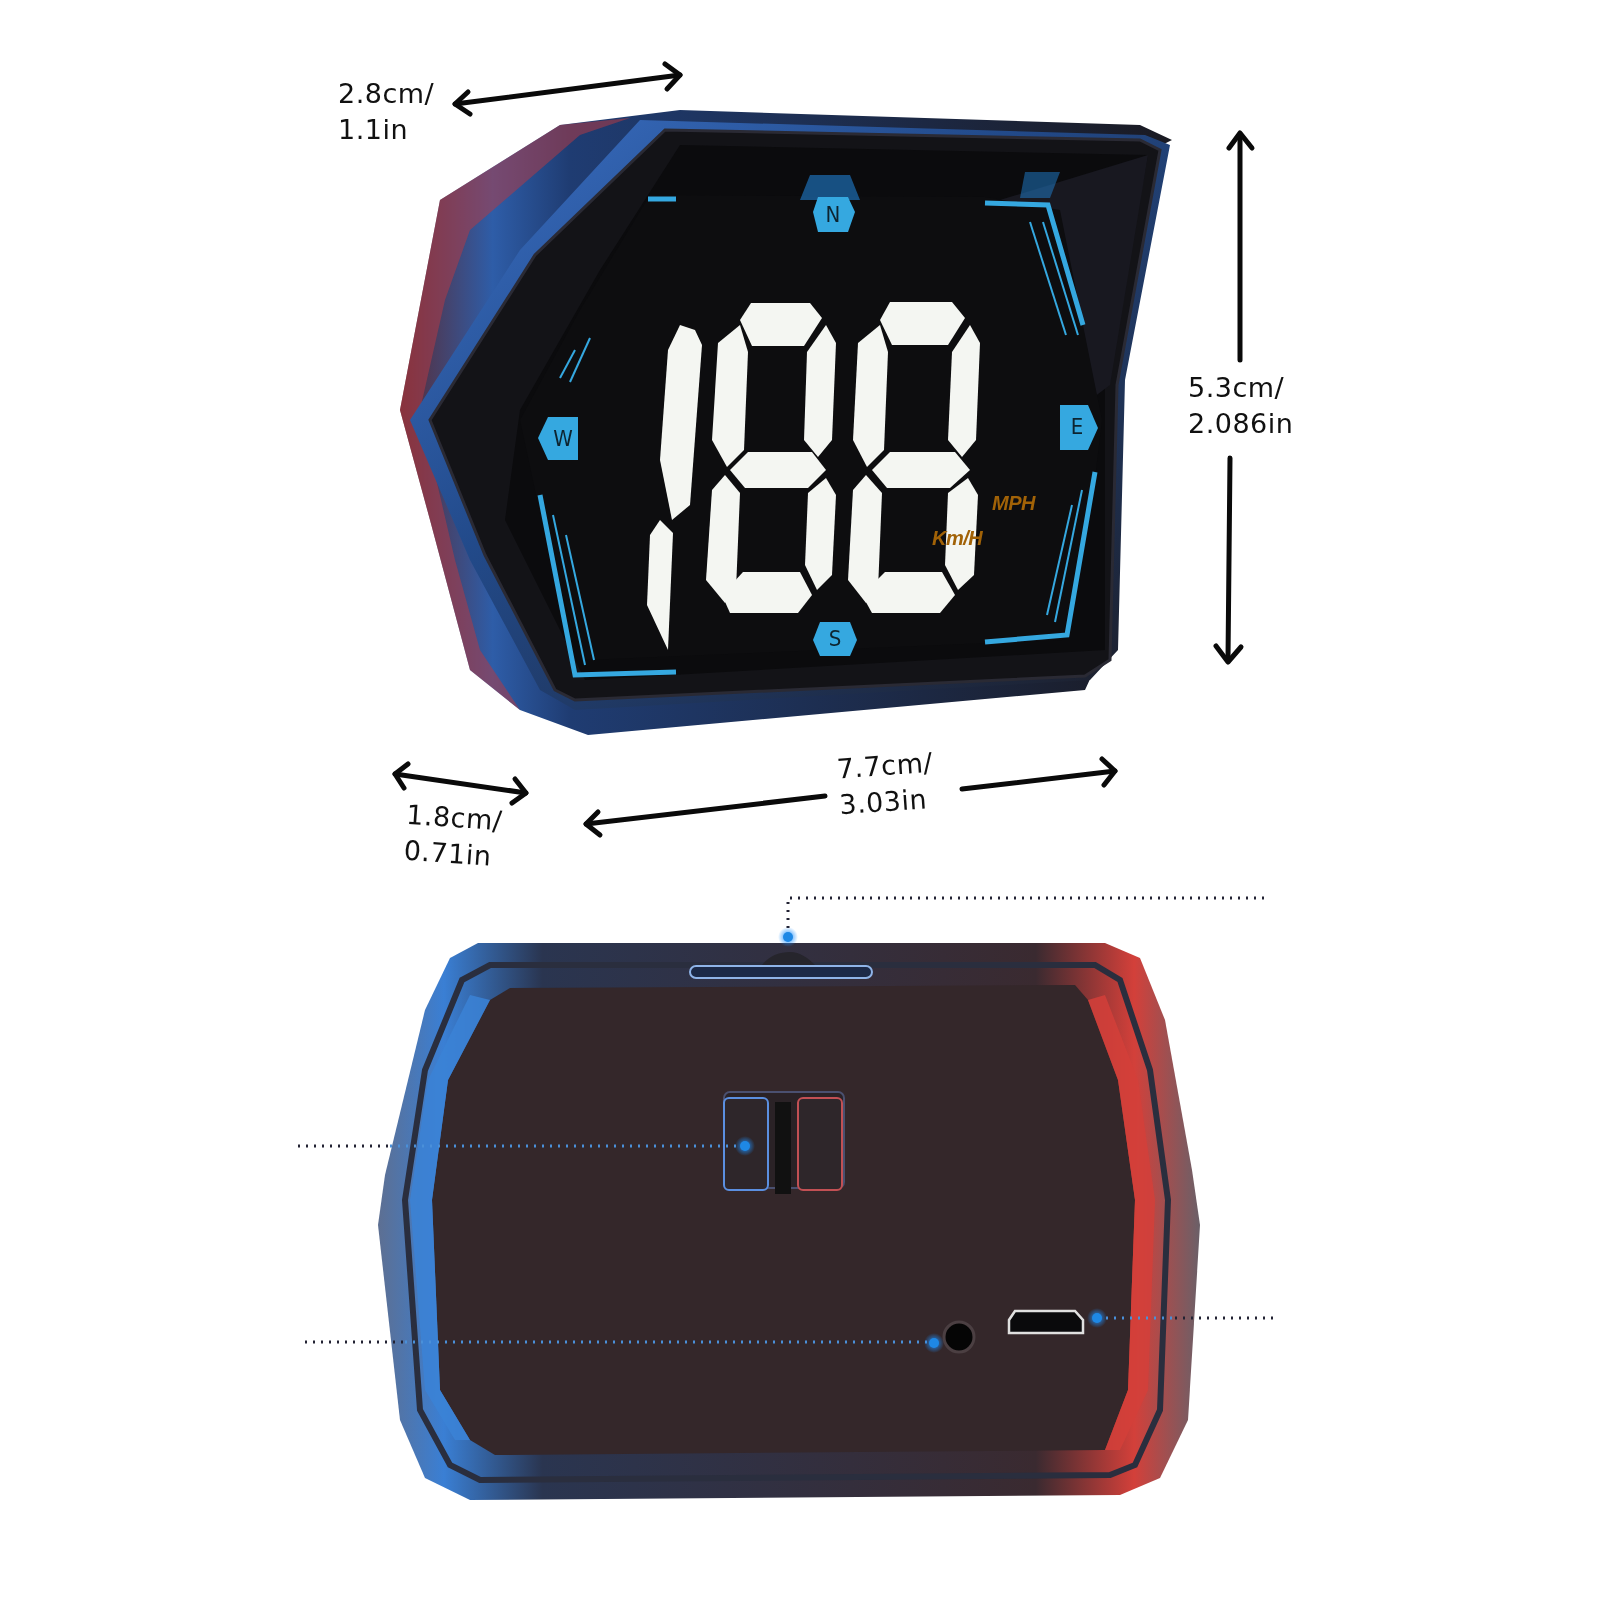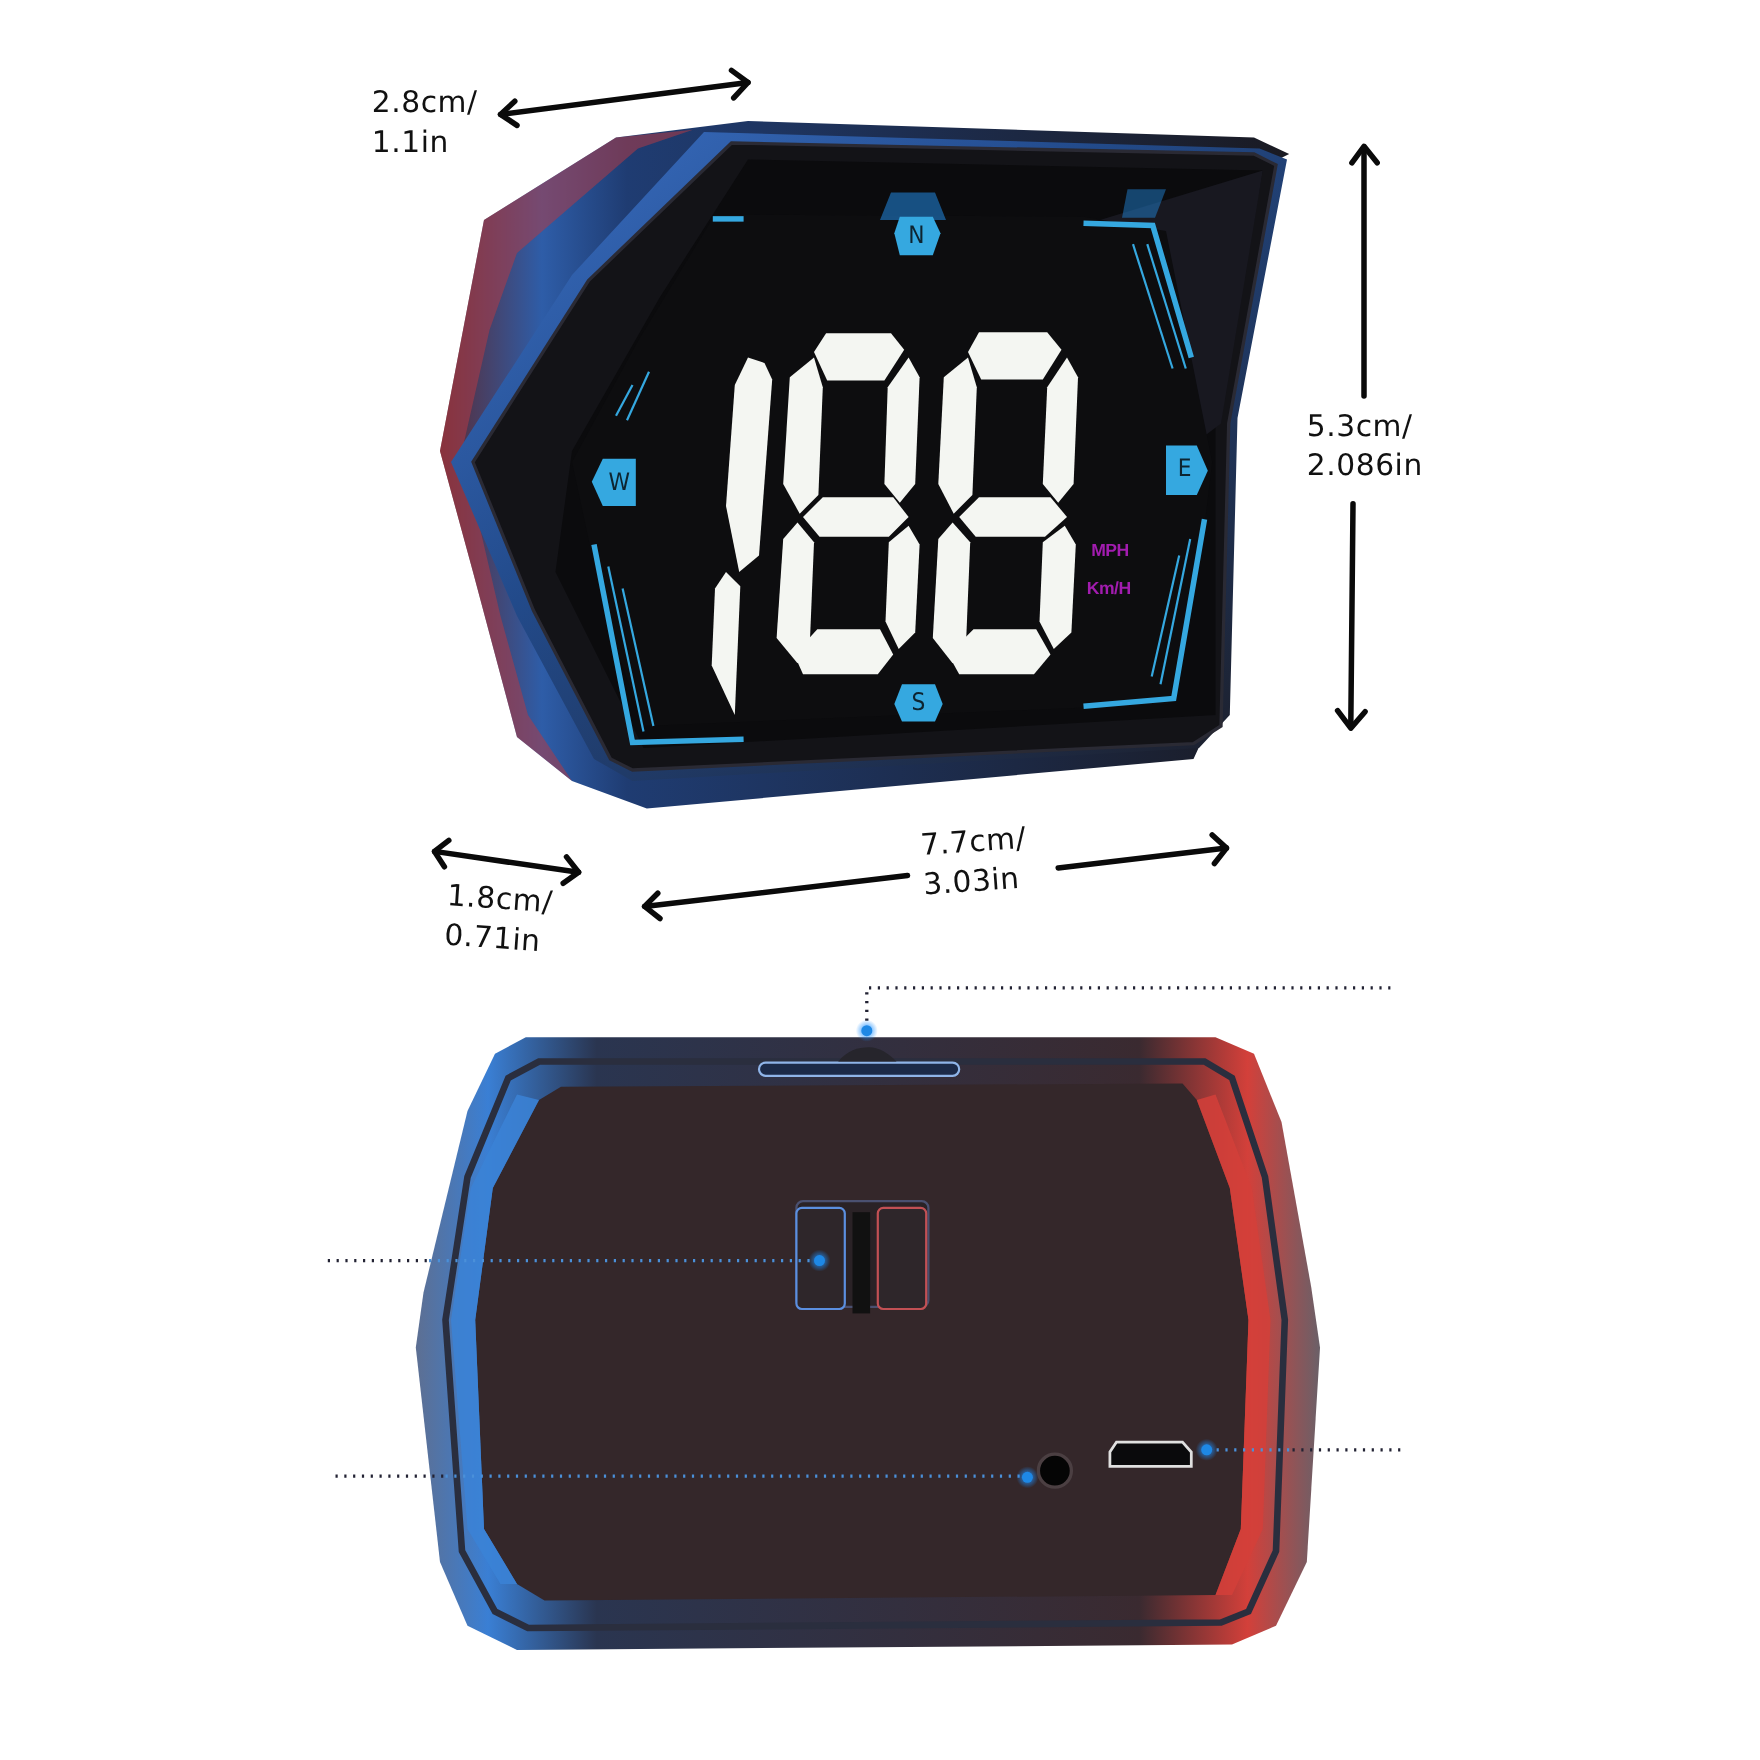--- a/index.html
+++ b/index.html
@@ -9,22 +9,22 @@
       font-family: "DejaVu Sans", sans-serif;
     }
     .dim-label {
       position: absolute; color: #111; font-size: 27px; line-height: 36px;
       letter-spacing: 0.5px; white-space: nowrap;
     }
     .dim-label span { display: block; }
     svg { position: absolute; left: 0; top: 0; overflow: visible; }
     .digit-white { fill: #f4f6f2; }
     .unit {
-      position: absolute; color: #a21caf; font-weight: bold; 
-      font-size: 16px; font-family: "Liberation Sans", sans-serif; letter-spacing: -0.5px;
+      position: absolute; color: #a16207; font-weight: bold; font-style: italic;
+      font-size: 20px; font-family: "Liberation Sans", sans-serif; letter-spacing: -0.5px;
     }
     .compass {
       position: absolute; color: #0d2430; font-family: "DejaVu Sans Condensed", "DejaVu Sans", sans-serif;
       font-size: 22px; text-align: center; line-height: 34px; width: 34px; height: 34px;
     }
   </style>
 </head>
 <body>
 
 <svg width="1600" height="1600" viewBox="0 0 1600 1600">
@@ -178,21 +178,21 @@
       <circle cx="1097" cy="1318" r="5" fill="#1e88e5"></circle>
   </g>
 </svg>
 
 <div class="compass" style="left:816px;top:198px;">N</div>
 <div class="compass" style="left:546px;top:422px;">W</div>
 <div class="compass" style="left:1060px;top:410px;">E</div>
 <div class="compass" style="left:818px;top:622px;">S</div>
 
 <div class="unit" style="left:992px;top:492px;">MPH</div>
-<div class="unit" style="left:988px;top:527px;">Km/H</div>
+<div class="unit" style="left:932px;top:527px;">Km/H</div>
 
 <div class="dim-label" style="left:338px;top:76px;">
   <span>2.8cm/</span>
   <span>1.1in</span>
 </div>
 <div class="dim-label" style="left:1188px;top:370px;">
   <span>5.3cm/</span>
   <span>2.086in</span>
 </div>
 <div class="dim-label" style="left:838px;top:748px;transform:rotate(-4deg);">

